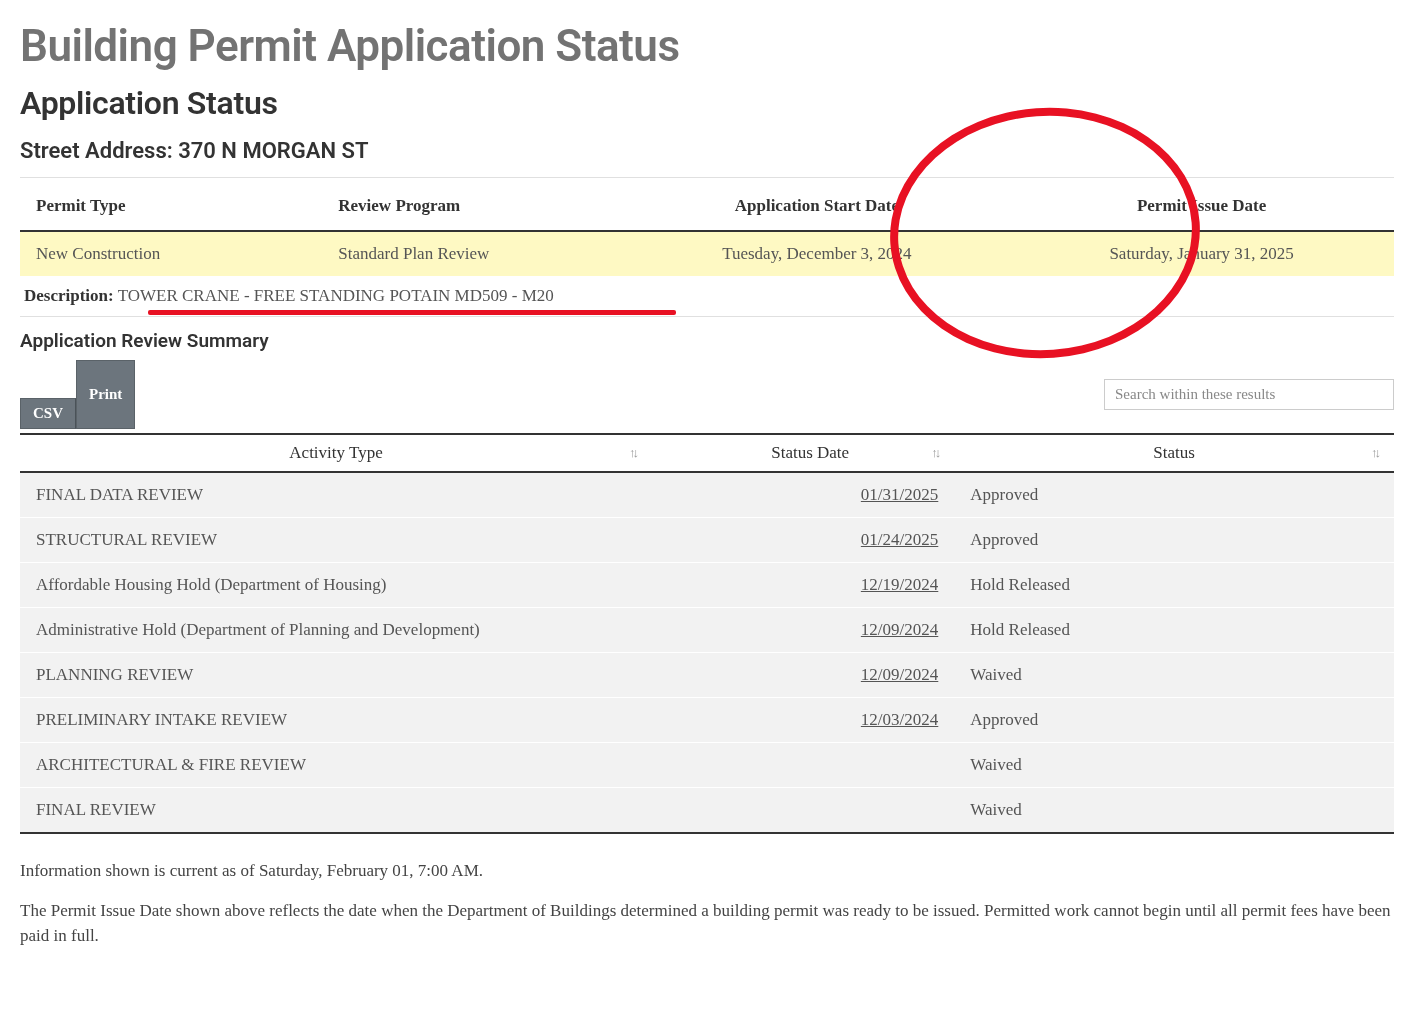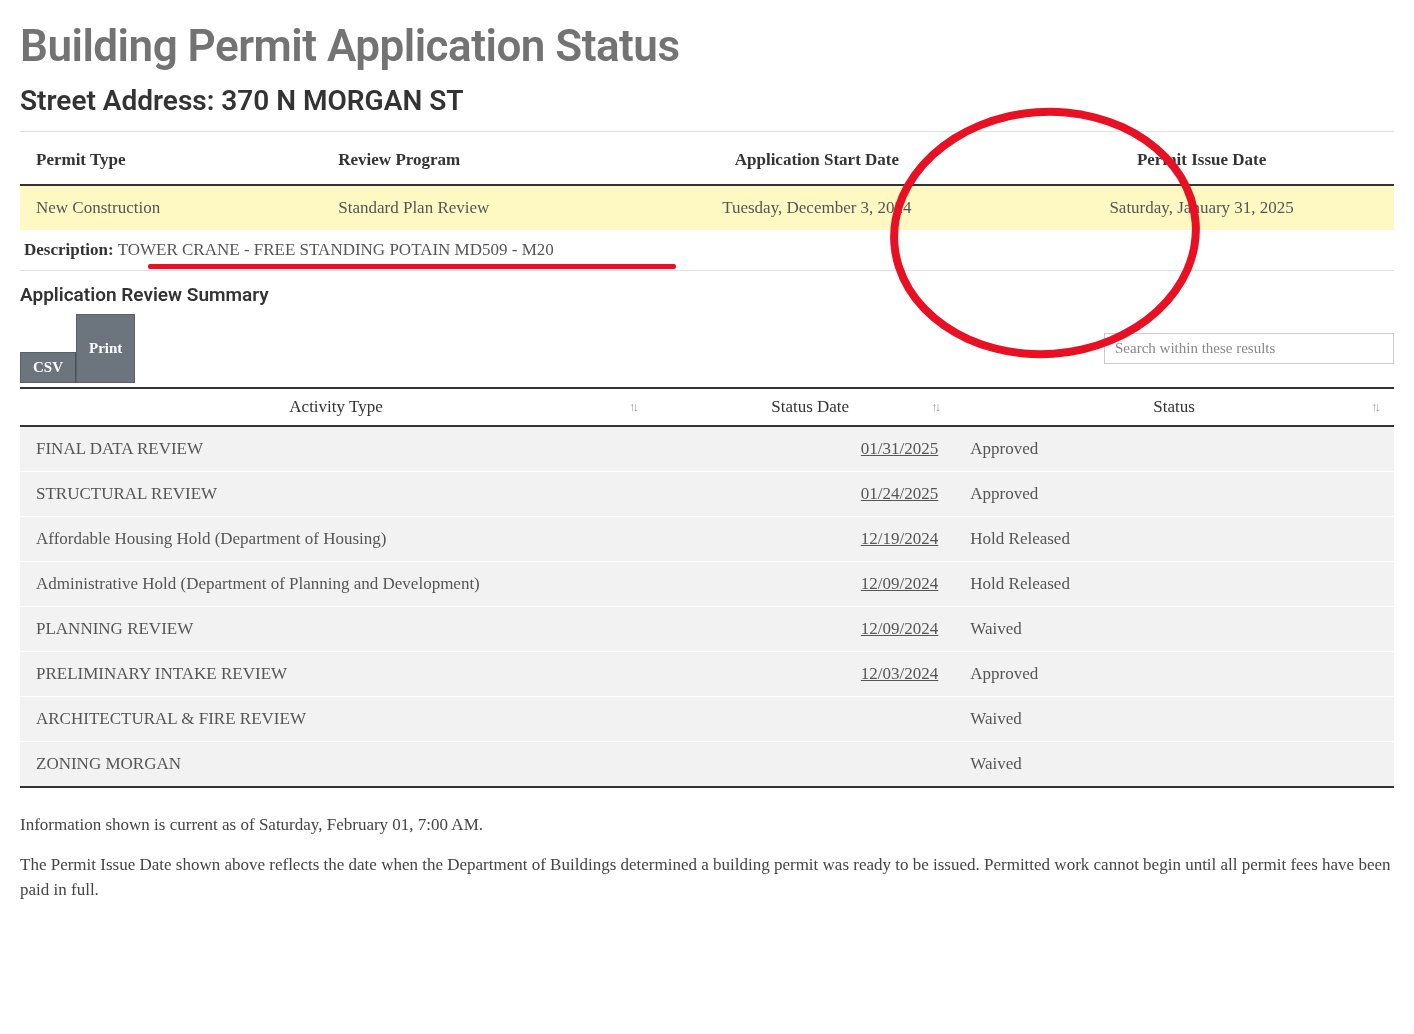--- a/index.html
+++ b/index.html
@@ -18,21 +18,21 @@
       letter-spacing: -0.5px;
     }
     h2 {
       font-size: 32px;
       font-weight: 600;
       color: #333;
       margin-bottom: 16px;
       letter-spacing: -0.3px;
     }
     h3 {
-      font-size: 28px;
+      font-size: 22px;
       font-weight: 600;
       color: #333;
       margin-bottom: 14px;
     }
     h4 {
       font-size: 19px;
       font-weight: 600;
       color: #333;
       margin-bottom: 8px;
       margin-top: 12px;
@@ -183,20 +183,21 @@
       transform: rotate(-4deg);
     }
   </style>
 </head>
 <body>
 
 <div class="circle-wrapper">
   <div class="red-circle" style="top:88px; left:870px;"></div>
 
   <h1>Building Permit Application Status</h1>
+  <h2>Application Status</h2>
   <h3>
     <span>Street Address: </span><span>370 N MORGAN ST</span>
   </h3>
   <hr class="divider">
 
   <table class="summary-table">
     <thead>
       <tr>
         <th style="width:22%">Permit Type</th>
         <th style="width:22%">Review Program</th>
@@ -276,21 +277,21 @@
           <td>PRELIMINARY INTAKE REVIEW</td>
           <td>12/03/2024</td>
           <td>Approved</td>
         </tr>
         <tr>
           <td>ARCHITECTURAL &amp; FIRE REVIEW</td>
           <td></td>
           <td>Waived</td>
         </tr>
         <tr>
-          <td>ZONING MORGAN</td>
+          <td>FINAL REVIEW</td>
           <td></td>
           <td>Waived</td>
         </tr>
       </tbody>
   </table>
 
   <div class="disclaimer">
     <p>Information shown is current as of Saturday, February 01, 7:00 AM.</p>
     <p>The Permit Issue Date shown above reflects the date when the Department of Buildings determined a building permit was ready to be issued. Permitted work cannot begin until all permit fees have been paid in full.</p>
   </div>

